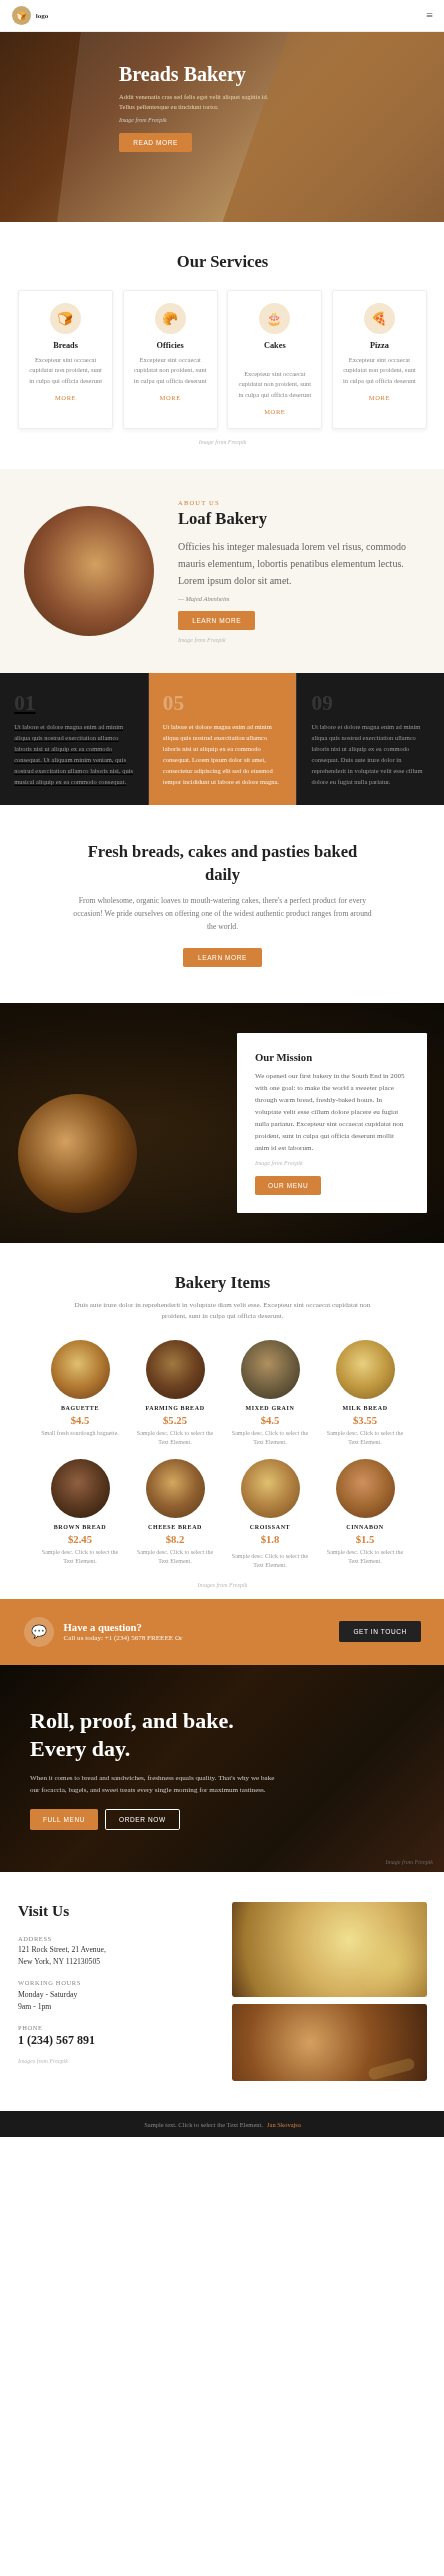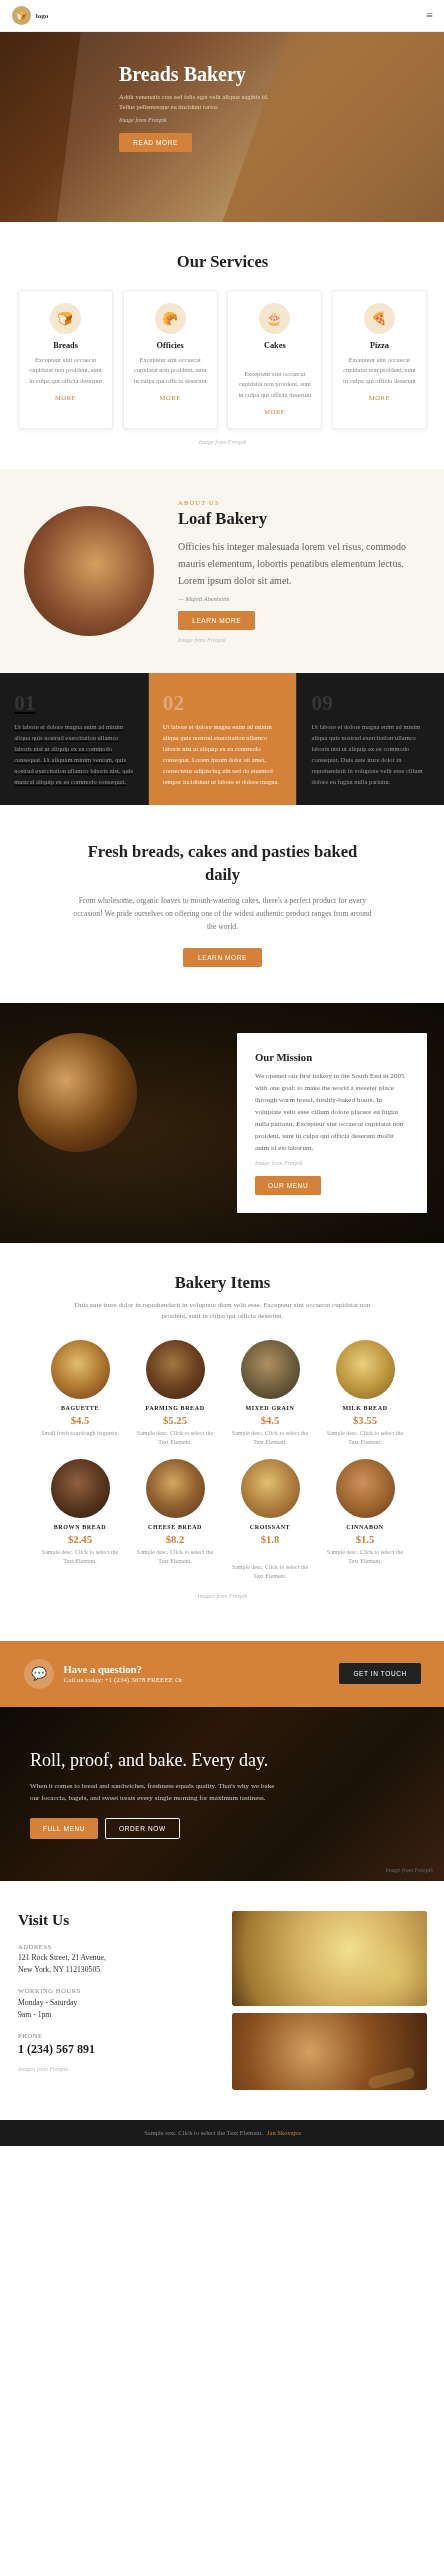--- a/index.html
+++ b/index.html
@@ -79,51 +79,51 @@
     <p style="font-size:6px;color:#bbb;font-style:italic;margin-top:7.1px;">Image from Freepik</p>
   </div>
 </section>
 
 <div style="display:flex;background:#1a1a1a;">
   <div style="flex:1;padding:18px 14.2px;border-right:0.6px solid #333;text-decoration:underline;">
     <div style="font-size:21.3px;font-weight:bold;color:rgba(255,255,255,0.12);margin-bottom:4.7px;">01</div>
     <p style="font-size:6.5px;color:#999;line-height:1.7;">Ut labore et dolore magna enim ad minim aliqua quis nostrud exercitation ullamco laboris nisi ut aliquip ex ea commodo consequat. Ut aliquam minim veniam, quis nostrud exercitation ullamco laboris nisi, quis musical aliquip ex ea commodo consequat.</p>
   </div>
   <div style="flex:1;padding:18px 14.2px;border-right:0.6px solid #333;background:#d4823a;">
-    <div style="font-size:21.3px;font-weight:bold;color:rgba(255,255,255,0.3);margin-bottom:4.7px;">02</div>
+    <div style="font-size:21.3px;font-weight:bold;color:rgba(255,255,255,0.3);margin-bottom:4.7px;">05</div>
     <p style="font-size:6.5px;color:rgba(255,255,255,0.9);line-height:1.7;">Ut labore et dolore magna enim ad minim aliqua quis nostrud exercitation ullamco laboris nisi ut aliquip ex ea commodo consequat. Lorem ipsum dolor sit amet, consectetur adipiscing elit sed do eiusmod tempor incididunt ut labore et dolore magna.</p>
   </div>
   <div style="flex:1;padding:18px 14.2px;">
     <div style="font-size:21.3px;font-weight:bold;color:rgba(255,255,255,0.12);margin-bottom:4.7px;">09</div>
     <p style="font-size:6.5px;color:#999;line-height:1.7;">Ut labore et dolore magna enim ad minim aliqua quis nostrud exercitation ullamco laboris nisi ut aliquip ex ea commodo consequat. Duis aute irure dolor in reprehenderit in voluptate velit esse cillum dolore eu fugiat nulla pariatur.</p>
   </div>
 </div>
 
 <section style="padding:36px 18px;text-align:center;background:#fff;">
   <h2 style="font-size:16.6px;font-weight:bold;color:#222;margin-bottom:8.3px;max-width:285px;margin-left:auto;margin-right:auto;line-height:1.35;">Fresh breads, cakes and pasties baked daily</h2>
   <p style="font-size:7.7px;color:#777;line-height:1.7;max-width:308px;margin:0 auto 14.2px;">From wholesome, organic loaves to mouth-watering cakes, there's a perfect product for every occasion! We pride ourselves on offering one of the widest authentic product ranges from around the world.</p>
   <button style="background:#d4823a;color:#fff;border:none;padding:6px 15.4px;font-size:6.5px;border-radius:1.8px;cursor:pointer;letter-spacing:0.6px;">LEARN MORE</button>
 </section>
 
-<section style="position:relative;padding:30px 18px;background:#1a1208;min-height:178px;display:flex;align-items:flex-start;">
+<section style="position:relative;padding:30px 18px;background:#1a1208;min-height:178px;display:flex;align-items:flex-end;">
   <div style="position:absolute;inset:0;background:radial-gradient(ellipse at 30% 50%,#2a1a08 0%,#0d0a05 100%);"></div>
 
   <div style="position:relative;z-index:2;width:119px;height:119px;border-radius:50%;flex-shrink:0;background:radial-gradient(circle at 40% 40%,#d4a060 0%,#7a4a18 50%,#2a1008 100%);margin-right:18px;"></div>
 
   <div style="position:absolute;left:0;right:0;top:0;bottom:0;z-index:1;overflow:hidden;opacity:0.25;background:radial-gradient(ellipse at 25% 70%,#c8a06040 0%,transparent 60%);"></div>
 
   <div style="position:relative;z-index:2;background:#fff;padding:18px;max-width:190px;margin-left:auto;border-radius:1.2px;">
     <h3 style="font-size:10.7px;font-weight:bold;color:#222;margin-bottom:7.1px;">Our Mission</h3>
     <p style="font-size:7.1px;color:#666;line-height:1.7;margin-bottom:6px;">We opened our first bakery in the South End in 2005 with one goal: to make the world a sweeter place through warm bread, freshly-baked hours. In voluptate velit esse cillum dolore placere eu fugiat nulla pariatur. Excepteur sint occaecat cupidatat non proident, sunt in culpa qui officia deserunt mollit anim id est laborum.</p>
     <p style="font-size:6px;color:#bbb;font-style:italic;margin-bottom:9.5px;">Image from Freepik</p>
     <button style="background:#d4823a;color:#fff;border:none;padding:6px 13px;font-size:6.5px;border-radius:1.8px;cursor:pointer;letter-spacing:0.6px;">OUR MENU</button>
   </div>
 </section>
 
-<section style="padding:30px 18px 42px;background:#fff;text-align:center;">
+<section style="padding:30px 18px 11px;background:#fff;text-align:center;">
   <h2 style="font-size:16.6px;font-weight:bold;color:#222;margin-bottom:7.1px;">Bakery Items</h2>
   <p style="font-size:7.1px;color:#888;line-height:1.6;max-width:296px;margin:0 auto 18px;">Duis aute irure dolor in reprehenderit in voluptate diam velit esse. Excepteur sint occaecat cupidatat non proident, sunt in culpa qui officia deserunt.</p>
   <div style="display:flex;flex-wrap:wrap;justify-content:center;gap:12px;">
 
     <div style="width:83px;text-align:center;">
       <div style="width:59px;height:59px;border-radius:50%;margin:0 auto 6px;background:radial-gradient(circle at 45% 40%,#e0c070 0%,#b07830 50%,#6a3818 100%);"></div>
       <div style="font-size:6px;font-weight:bold;color:#222;letter-spacing:0.6px;margin-bottom:2.4px;">BAGUETTE</div>
       <div style="font-size:10.7px;font-weight:bold;color:#d4823a;margin-bottom:3.6px;">$4.5</div>
       <p style="font-size:6px;color:#999;line-height:1.5;">Small fresh sourdough baguette.</p>
     </div>
@@ -159,21 +159,21 @@
     <div style="width:83px;text-align:center;">
       <div style="width:59px;height:59px;border-radius:50%;margin:0 auto 6px;background:radial-gradient(circle at 45% 40%,#d4a860 0%,#906030 50%,#5a3818 100%);"></div>
       <div style="font-size:6px;font-weight:bold;color:#222;letter-spacing:0.6px;margin-bottom:2.4px;">CHEESE BREAD</div>
       <div style="font-size:10.7px;font-weight:bold;color:#d4823a;margin-bottom:3.6px;">$8.2</div>
       <p style="font-size:6px;color:#999;line-height:1.5;">Sample desc. Click to select the Text Element.</p>
     </div>
 
     <div style="width:83px;text-align:center;">
       <div style="width:59px;height:59px;border-radius:50%;margin:0 auto 6px;background:radial-gradient(circle at 45% 40%,#e0c070 0%,#b08040 50%,#7a5020 100%);"></div>
       <div style="font-size:6px;font-weight:bold;color:#222;letter-spacing:0.6px;margin-bottom:2.4px;">CROISSANT</div>
-      <div style="font-size:10.7px;font-weight:bold;color:#d4823a;margin-bottom:18px;">$1.8</div>
+      <div style="font-size:10.7px;font-weight:bold;color:#d4823a;margin-bottom:7px;">$1.8</div>
       <p style="font-size:6px;color:#999;line-height:1.5;">Sample desc. Click to select the Text Element.</p>
     </div>
 
     <div style="width:83px;text-align:center;">
       <div style="width:59px;height:59px;border-radius:50%;margin:0 auto 6px;background:radial-gradient(circle at 45% 40%,#d09060 0%,#a06830 50%,#6a3818 100%);"></div>
       <div style="font-size:6px;font-weight:bold;color:#222;letter-spacing:0.6px;margin-bottom:2.4px;">CINNABON</div>
       <div style="font-size:10.7px;font-weight:bold;color:#d4823a;margin-bottom:3.6px;">$1.5</div>
       <p style="font-size:6px;color:#999;line-height:1.5;">Sample desc. Click to select the Text Element.</p>
     </div>
 
@@ -190,21 +190,21 @@
         <span>Call us today: +1 (234) 5678 FREEEE Or</span>
       </div>
     </div>
   </div>
   <button style="background:#222;color:#fff;border:none;padding:7.1px 14.2px;font-size:6.5px;border-radius:1.8px;cursor:pointer;letter-spacing:0.6px;white-space:nowrap;">GET IN TOUCH</button>
 </section>
 
 <section style="position:relative;padding:42px 30px;min-height:166px;display:flex;flex-direction:column;align-items:flex-start;justify-content:center;overflow:hidden;">
   <div style="position:absolute;inset:0;background:linear-gradient(135deg,#0d0a05 0%,#2a1808 40%,#1a1208 70%,#3a2010 100%);"></div>
   <div style="position:relative;z-index:2;max-width:249px;">
-    <h2 style="font-size:18px;font-weight:normal;color:#fff;line-height:1.3;margin-bottom:8.3px;">Roll, proof, and bake. Every day.</h2>
+    <h2 style="font-size:22px;font-weight:bold;color:#fff;line-height:1.3;margin-bottom:8.3px;">Roll, proof, and bake. Every day.</h2>
     <p style="font-size:7.1px;color:#ccc;line-height:1.7;margin-bottom:13px;">When it comes to bread and sandwiches, freshness equals quality. That's why we bake our focaccia, bagels, and sweet treats every single morning for maximum tastiness.</p>
     <div style="display:flex;gap:7.1px;">
       <button style="background:#d4823a;color:#fff;border:none;padding:6px 13px;font-size:6.5px;border-radius:1.8px;cursor:pointer;letter-spacing:0.6px;">FULL MENU</button>
       <button style="background:transparent;color:#fff;border:1.2px solid #fff;padding:6px 13px;font-size:6.5px;border-radius:1.8px;cursor:pointer;letter-spacing:0.6px;">ORDER NOW</button>
     </div>
   </div>
   <p style="position:absolute;bottom:7.1px;right:12px;font-size:6px;color:#666;font-style:italic;z-index:2;">Image from Freepik</p>
 </section>
 
 <section style="display:flex;padding:30px 18px;background:#fff;gap:18px;align-items:flex-start;">

